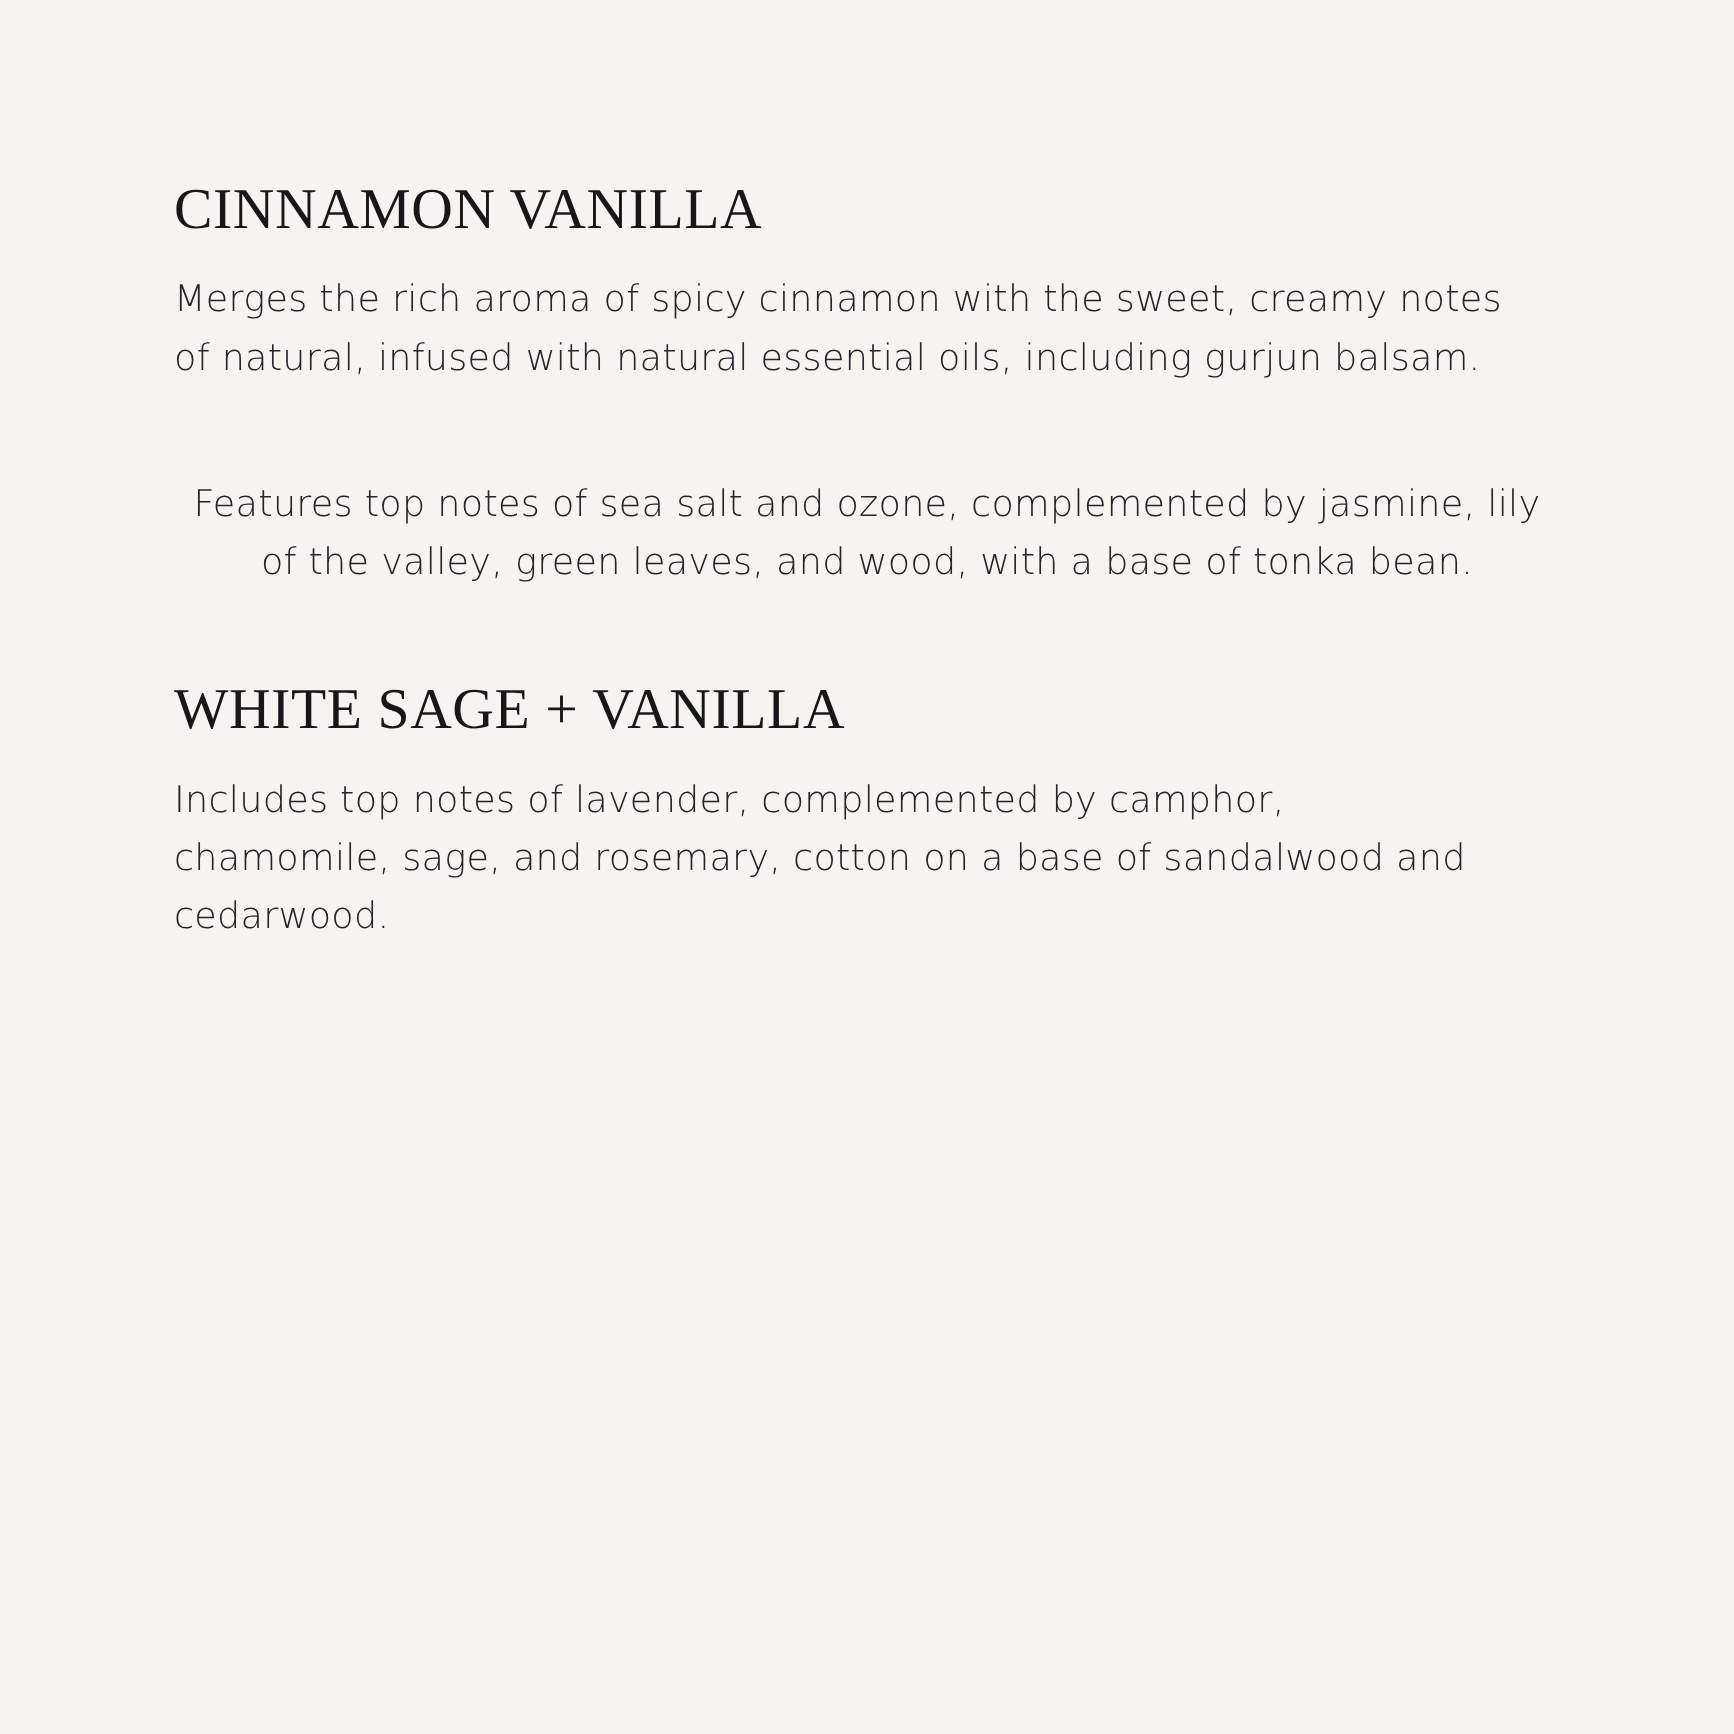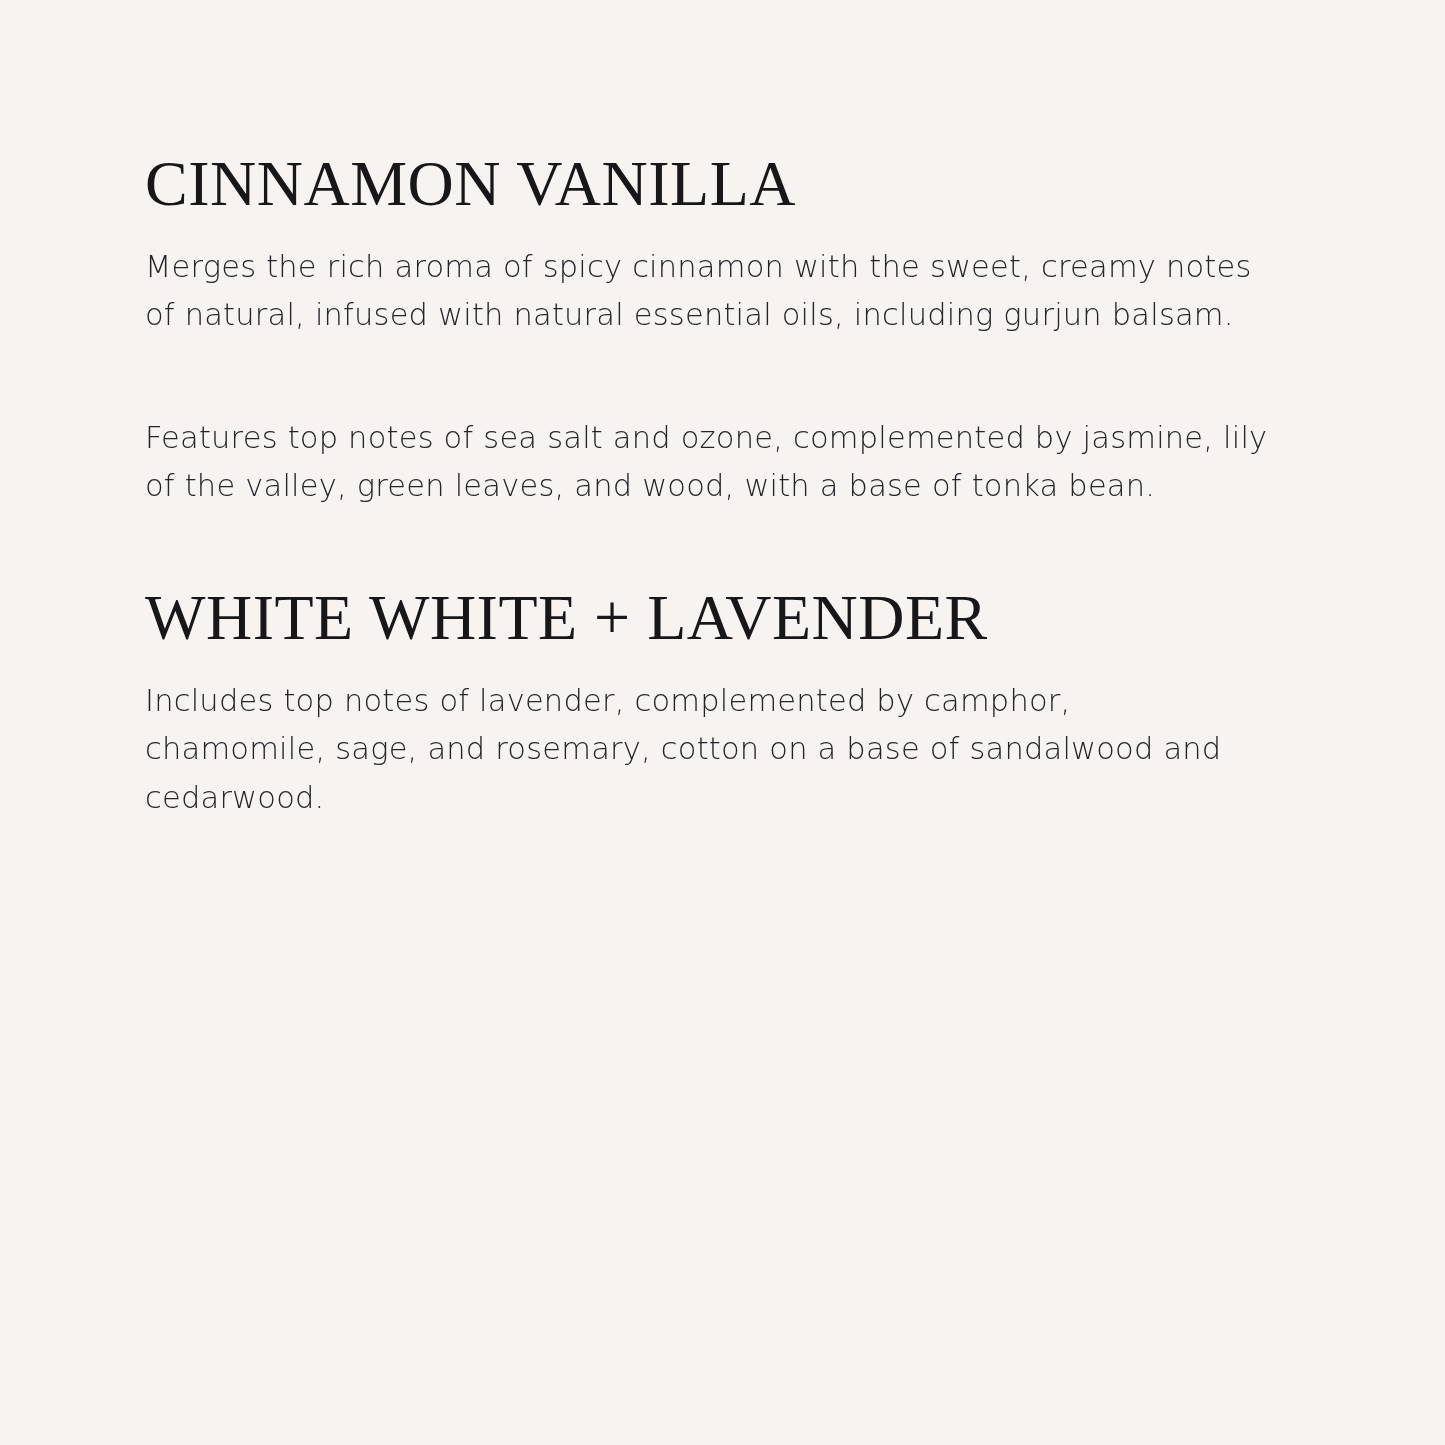--- a/index.html
+++ b/index.html
@@ -24,54 +24,55 @@
   }
   .section {
     margin-bottom: 74px;
   }
   .section:last-child {
     margin-bottom: 0;
   }
   .scent-title {
     font-family: "Liberation Serif", serif;
     font-weight: 400;
-    font-size: 64px;
+    font-size: 48px;
     line-height: 1.05;
     letter-spacing: 0.5px;
     color: #17171a;
     margin: 0 0 26px 0;
     white-space: nowrap;
   }
   .scent-desc {
     font-family: "DejaVu Sans", sans-serif;
     font-weight: 300;
     font-size: 30.5px;
     line-height: 1.58;
     letter-spacing: 0.2px;
     color: #24242a;
     margin: 0;
     max-width: 1110px;
   }
   .section.wide .scent-desc {
     max-width: 1160px;
+    text-align: center;
   }
 </style>
 </head>
 <body>
 
 <div class="page">
 
   <div class="section">
     <h2 class="scent-title">CINNAMON VANILLA</h2>
     <p class="scent-desc">Merges the rich aroma of spicy cinnamon with the sweet, creamy notes of natural, infused with natural essential oils, including gurjun balsam.</p>
   </div>
 
 
   <div class="section wide">
     <p class="scent-desc">Features top notes of sea salt and ozone, complemented by jasmine, lily of the valley, green leaves, and wood, with a base of tonka bean.</p>
   </div>
 
   <div class="section">
-    <h2 class="scent-title">WHITE WHITE + LAVENDER</h2>
+    <h2 class="scent-title">WHITE SAGE + VANILLA</h2>
     <p class="scent-desc">Includes top notes of lavender, complemented by camphor, chamomile, sage, and rosemary, cotton on a base of sandalwood and cedarwood.</p>
   </div>
 
 </div>
 
 </body></html>

